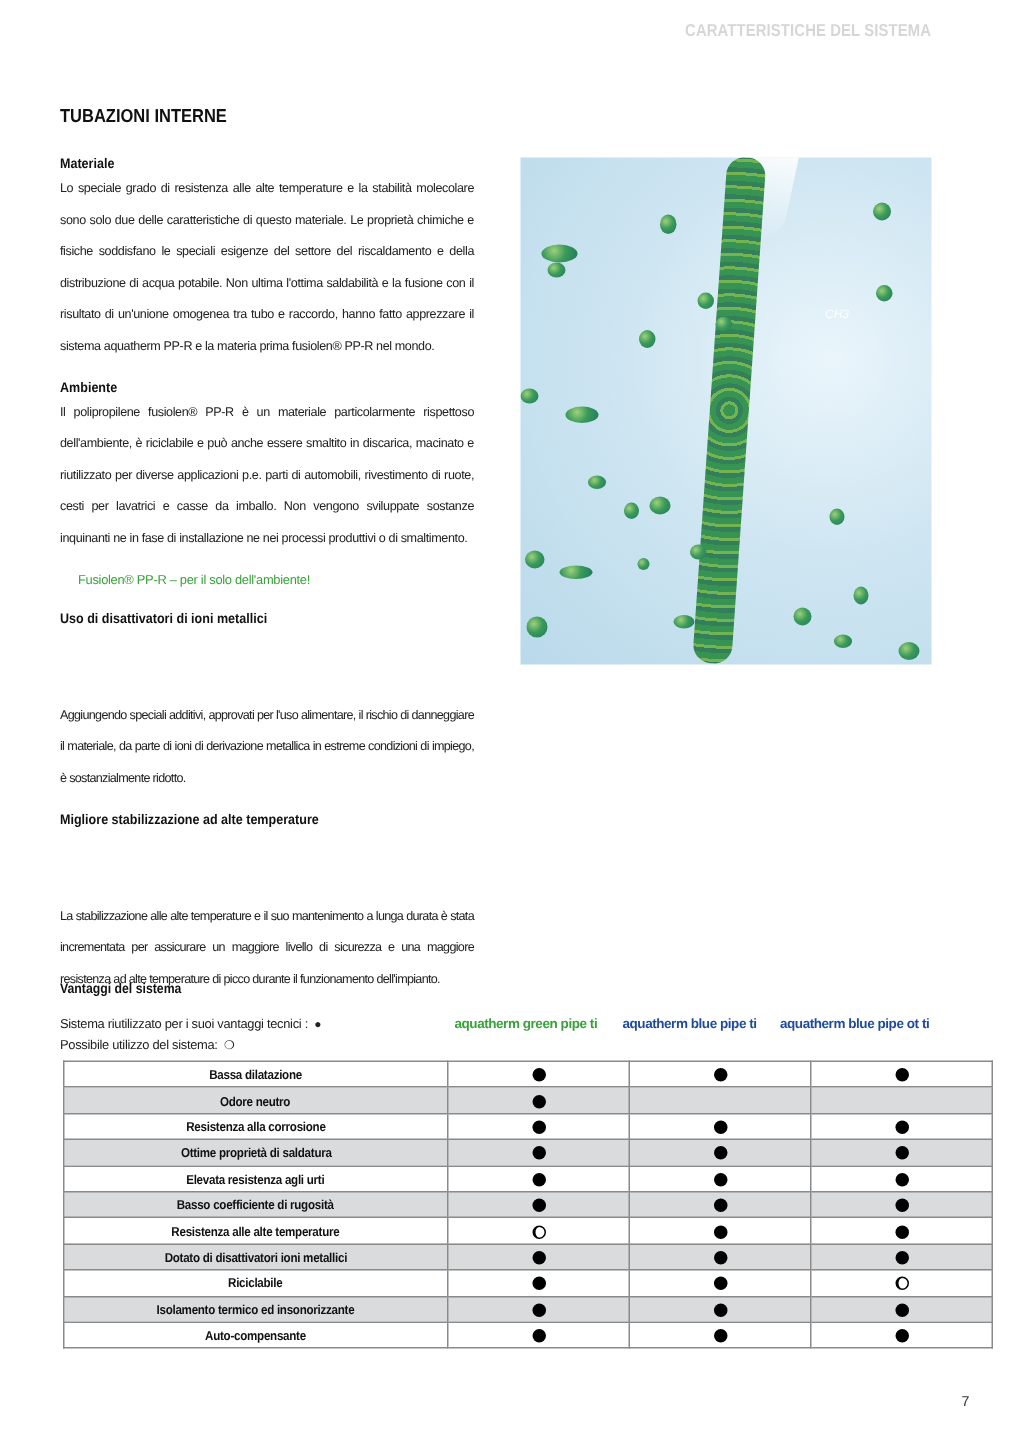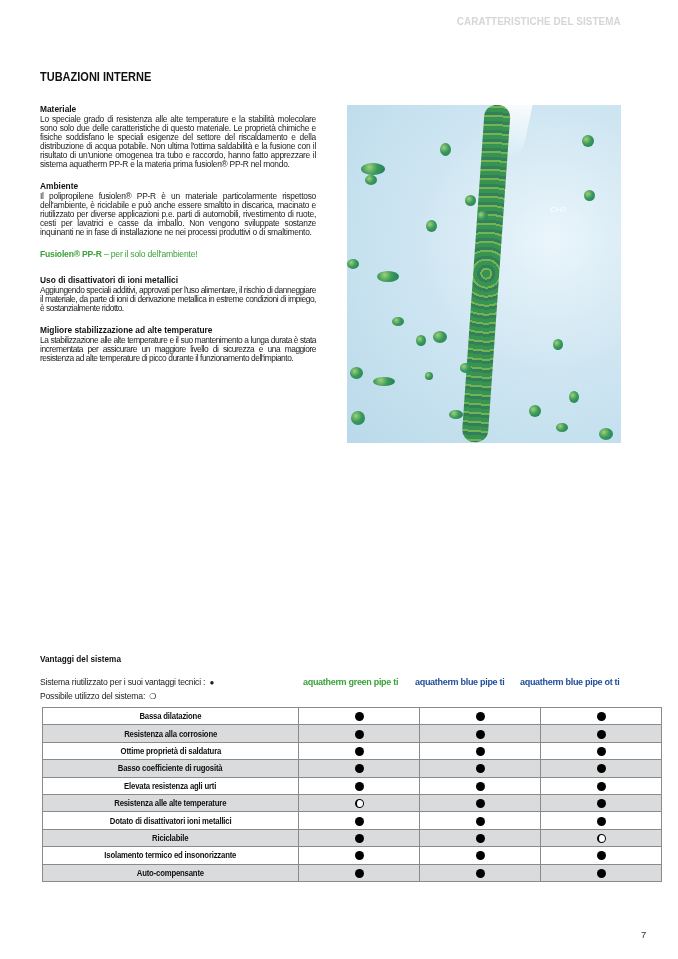--- a/index.html
+++ b/index.html
@@ -21,29 +21,29 @@
 
     .text-col {
       position: absolute; left: 40px; top: 103px; width: 276px;
     }
     .section { margin-bottom: 11px; }
     .section h3 {
       font-size: 9.3px; font-weight: bold; color: #111; line-height: 12px;
       transform: scaleX(0.9); transform-origin: left center; white-space: nowrap;
     }
     .section p {
-      font-size: 8.4px; line-height: 9px; color: #222; text-align: justify;
+      font-size: 8.4px; line-height: 21px; color: #222; text-align: justify;
       letter-spacing: -0.25px;
     }
-    .section p.dense { letter-spacing: -0.45px; }
+    .section p.dense { letter-spacing: -0.45px; margin-top: 48px; }
     .slogan {
       font-size: 8.6px; line-height: 12px; color: #3aa23a; margin: 2px 0 14px 0;
       letter-spacing: -0.2px;
     }
-    .slogan b { font-weight: bold; }
+    .slogan b { font-weight: normal; margin-left: 12px; }
     .slogan span.rest { font-weight: normal; }
 
     .photo {
       position: absolute; left: 347px; top: 105px; width: 274px; height: 338px;
       background: radial-gradient(ellipse at 75% 40%, #eaf5fb 0%, #cfe6f2 45%, #b9d9ea 100%);
       overflow: hidden;
     }
     .photo .stream {
       position: absolute; left: 138px; top: 0; width: 26px; height: 338px;
       background: repeating-radial-gradient(circle at 50% 50%, #2f8f4a 0 4px, #6fb04a 4px 6px, #2a7a52 6px 9px);
@@ -186,39 +186,45 @@
 
 <table class="adv">
   <tbody id="adv-body">
       <tr>
         <td class="label"><span>Bassa dilatazione</span></td>
         <td><span class="dot-full"></span></td>
         <td><span class="dot-full"></span></td>
         <td><span class="dot-full"></span></td>
       </tr>
       <tr>
+        <td class="label"><span>Odore neutro</span></td>
+        <td><span class="dot-full"></span></td>
+        <td></td>
+        <td></td>
+      </tr>
+      <tr>
         <td class="label"><span>Resistenza alla corrosione</span></td>
         <td><span class="dot-full"></span></td>
         <td><span class="dot-full"></span></td>
         <td><span class="dot-full"></span></td>
       </tr>
       <tr>
         <td class="label"><span>Ottime proprietà di saldatura</span></td>
         <td><span class="dot-full"></span></td>
         <td><span class="dot-full"></span></td>
         <td><span class="dot-full"></span></td>
       </tr>
       <tr>
+        <td class="label"><span>Elevata resistenza agli urti</span></td>
+        <td><span class="dot-full"></span></td>
+        <td><span class="dot-full"></span></td>
+        <td><span class="dot-full"></span></td>
+      </tr>
+      <tr>
         <td class="label"><span>Basso coefficiente di rugosità</span></td>
-        <td><span class="dot-full"></span></td>
-        <td><span class="dot-full"></span></td>
-        <td><span class="dot-full"></span></td>
-      </tr>
-      <tr>
-        <td class="label"><span>Elevata resistenza agli urti</span></td>
         <td><span class="dot-full"></span></td>
         <td><span class="dot-full"></span></td>
         <td><span class="dot-full"></span></td>
       </tr>
       <tr>
         <td class="label"><span>Resistenza alle alte temperature</span></td>
         <td><span class="dot-open"></span></td>
         <td><span class="dot-full"></span></td>
         <td><span class="dot-full"></span></td>
       </tr>

